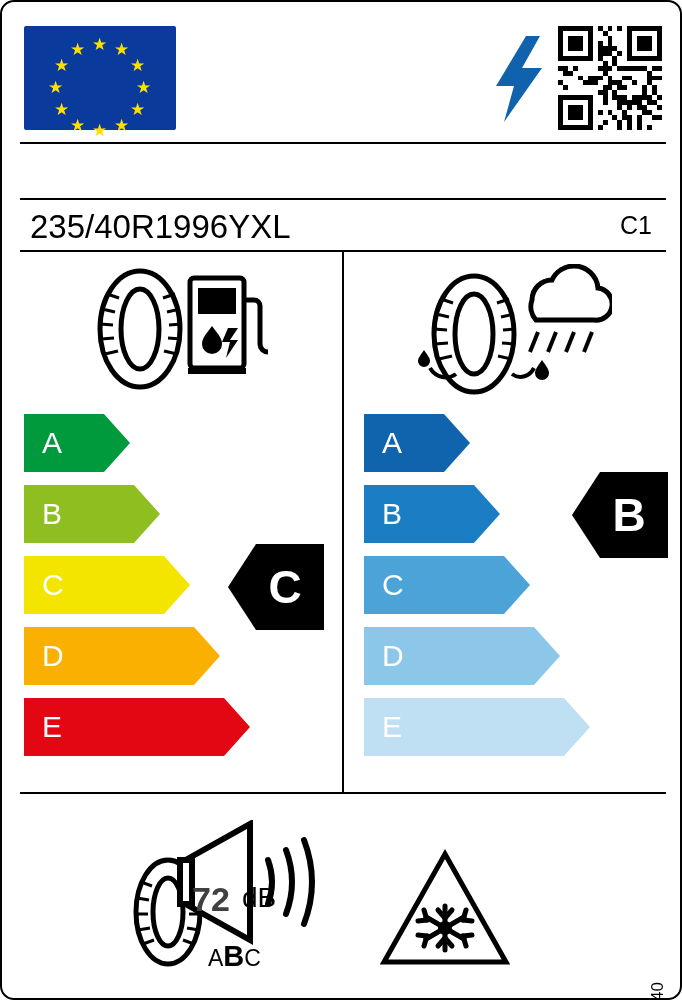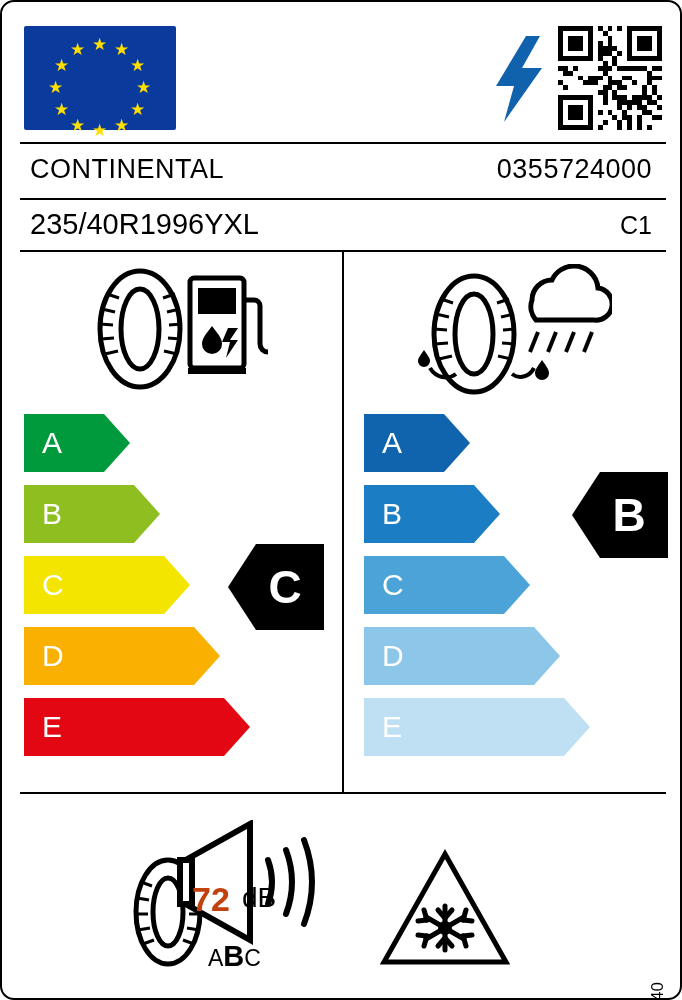--- a/index.html
+++ b/index.html
@@ -106,21 +106,21 @@
   .partcode {
     position: absolute;
     right: 28px; top: 152px;
     font-size: 27px;
     letter-spacing: 0.5px;
     color: #000;
   }
   .tiresize {
     position: absolute;
     left: 28px; top: 206px;
-    font-size: 29px;
+    font-size: 33px;
     color: #000;
   }
   .classcode {
     position: absolute;
     right: 28px; top: 209px;
     font-size: 25px;
     color: #000;
   }
 
   
@@ -188,21 +188,21 @@
   .noise {
     position: absolute;
     left: 120px; top: 818px;
     width: 200px; height: 160px;
   }
   .db-value {
     position: absolute;
     left: 190px; top: 878px;
     font-size: 34px;
     font-weight: bold;
-    color: #c2410c;
+    color: #404040;
   }
   .db-unit {
     position: absolute;
     left: 240px; top: 880px;
     font-size: 28px;
     color: #000;
   }
   .noise-classes {
     position: absolute;
     left: 206px; top: 938px;
@@ -697,22 +697,20 @@
           <i style="background: rgb(255, 255, 255);"></i>
           <i></i>
           <i style="background: rgb(255, 255, 255);"></i>
           <i style="background: rgb(255, 255, 255);"></i>
         </div>
     </div>
   </div>
 
   <div class="hr hr1"></div>
 
-  <div class="brand">CONTINENTAL</div>
-  <div class="partcode">0355724000</div>
 
   <div class="hr hr2"></div>
 
   <div class="tiresize">235/40R1996YXL</div>
   <div class="classcode">C1</div>
 
   <div class="hr hr3"></div>
   <div class="vline"></div>
 
   <svg class="pict-fuel" viewBox="0 0 180 130">

